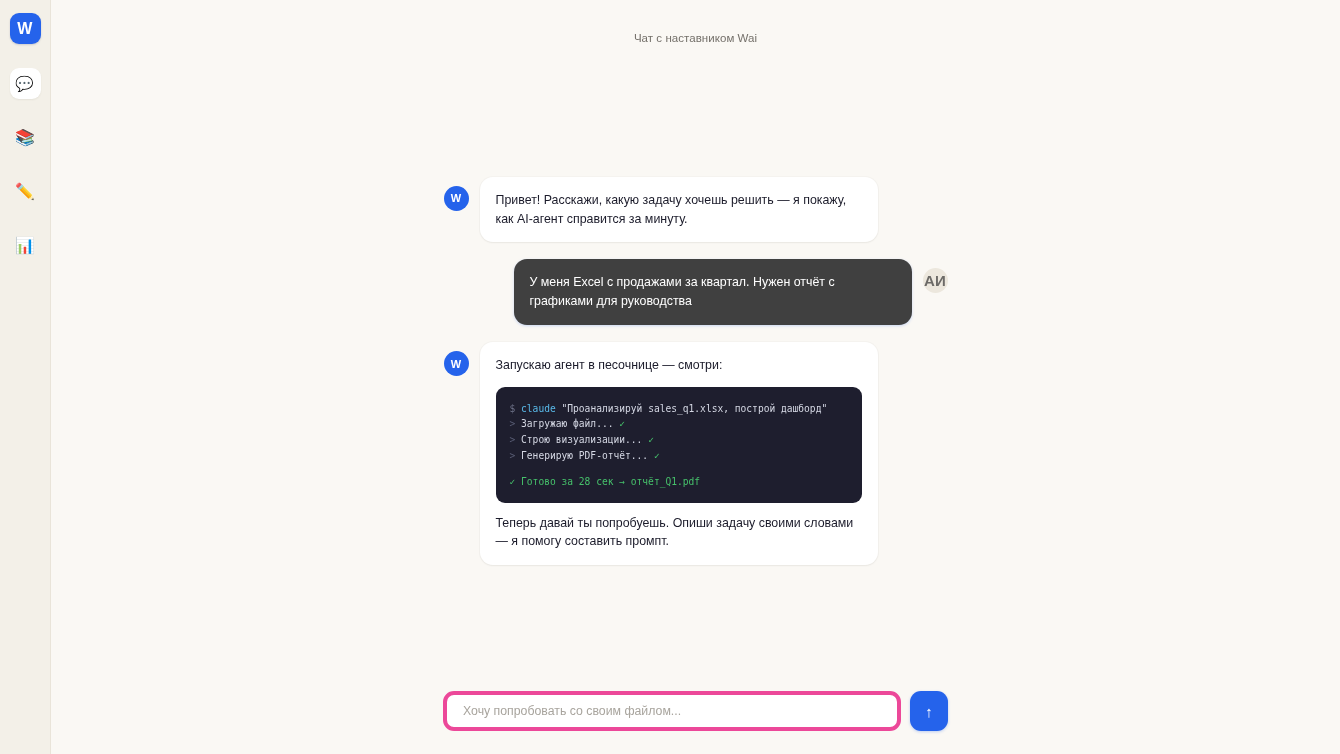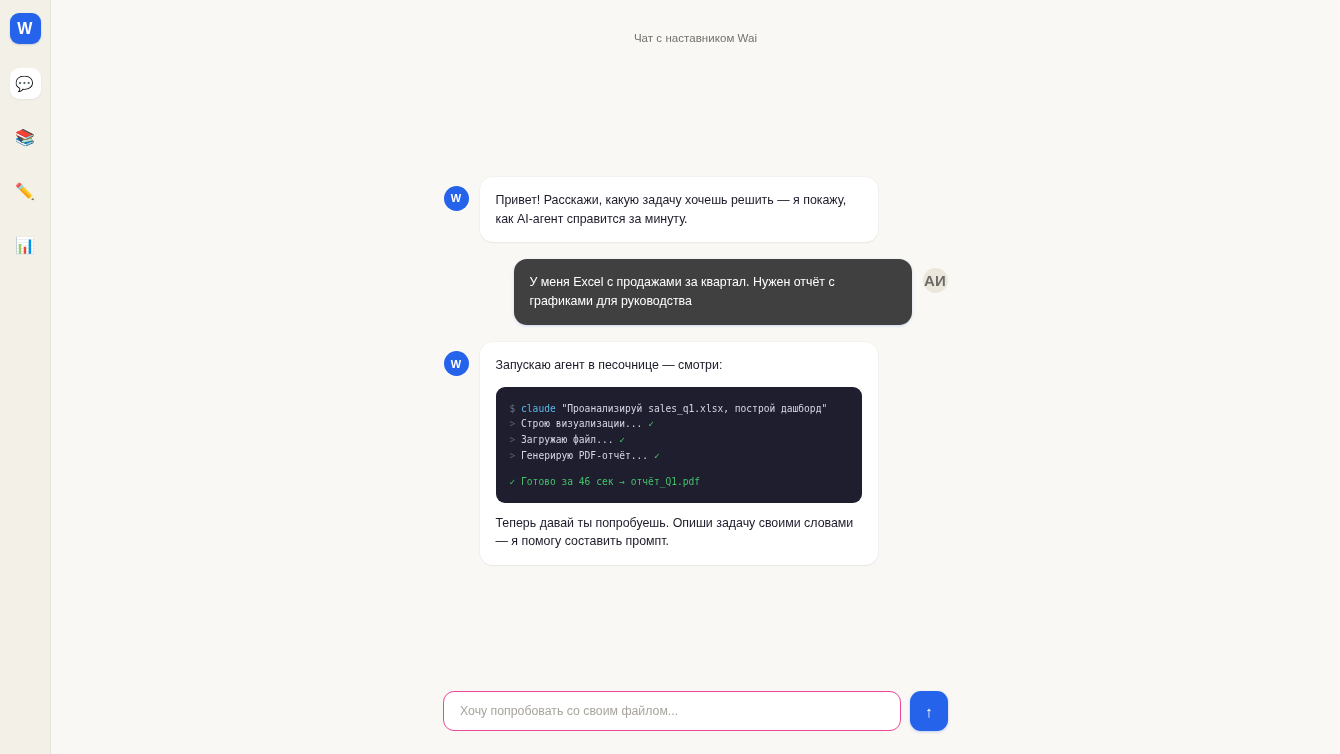--- a/index.html
+++ b/index.html
@@ -201,21 +201,21 @@
     display: flex;
     justify-content: center;
     align-items: center;
     gap: 9px;
   }
 
   .composer-input {
     width: 458px;
     height: 40px;
     border-radius: 11px;
-    border: 1px solid #ec4899;
+    border: 4px solid #ec4899;
     background: #ffffff;
     padding: 0 16px;
     font-family: "Liberation Sans", "DejaVu Sans", sans-serif;
     font-size: 12.3px;
     color: #1b1b2a;
     outline: none;
   }
   .composer-input::placeholder { color: #a8a49d; }
 
   .send-btn {
@@ -291,29 +291,29 @@
         <div class="row bot">
           <div class="avatar bot">
             <span>W</span>
           </div>
           <div class="bubble bot">
             <p>Запускаю агент в песочнице — смотри:</p>
 
             <div class="terminal">
               <div class="term-line"><span class="term-prompt">$</span> <span class="term-cmd">claude</span> <span class="term-str">"Проанализируй sales_q1.xlsx, построй дашборд"</span></div>
 
+              <div class="term-line"><span class="term-chev">&gt;</span> <span class="term-text">Загружаю файл...</span> <span class="term-ok">✓</span></div>
+
               <div class="term-line"><span class="term-chev">&gt;</span> <span class="term-text">Строю визуализации...</span> <span class="term-ok">✓</span></div>
 
-              <div class="term-line"><span class="term-chev">&gt;</span> <span class="term-text">Загружаю файл...</span> <span class="term-ok">✓</span></div>
-
               <div class="term-line"><span class="term-chev">&gt;</span> <span class="term-text">Генерирую PDF-отчёт...</span> <span class="term-ok">✓</span></div>
 
               <div class="term-gap"></div>
 
-              <div class="term-done">✓ Готово за 46 сек → отчёт_Q1.pdf</div>
+              <div class="term-done">✓ Готово за 28 сек → отчёт_Q1.pdf</div>
             </div>
 
             <p>Теперь давай ты попробуешь. Опиши задачу своими словами — я помогу составить промпт.</p>
           </div>
         </div>
 
       </div>
     </section>
 
     <div class="composer">

